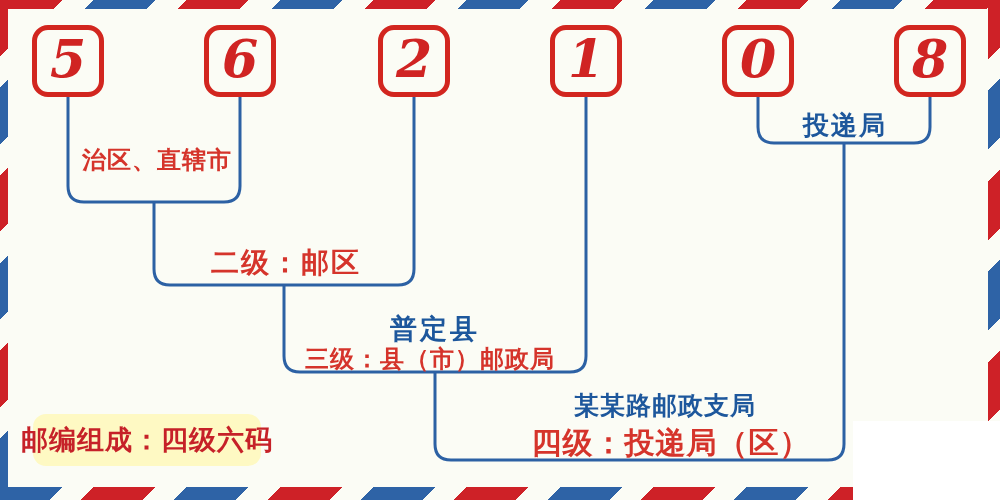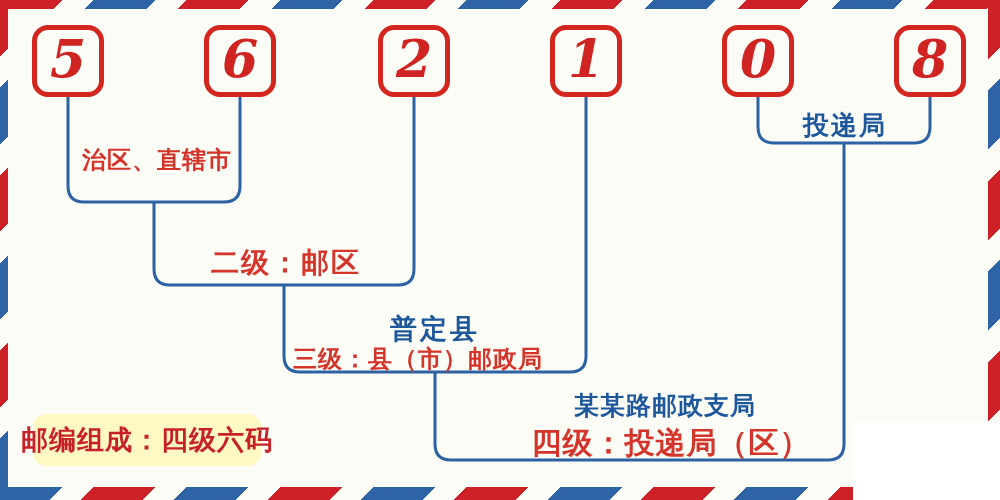--- a/index.html
+++ b/index.html
@@ -41,21 +41,21 @@
   
   .lbl{position:absolute;transform:translateX(-50%);white-space:nowrap;
        font-weight:bold;text-align:center;}
   .blue{color:#1d579c;}
   .red{color:#d5342b;}
   .lbl-province-name{left:157px;top:113px;font-size:26px;letter-spacing:2px;}
   .lbl-level1-desc{left:157px;top:146px;font-size:24px;line-height:28px;letter-spacing:1px;}
   .lbl-prefecture-name{left:284px;top:229px;font-size:22px;}
   .lbl-level2-desc{left:286px;top:244px;font-size:28px;letter-spacing:2px;}
   .lbl-county-name{left:435px;top:311px;font-size:27px;letter-spacing:3px;}
-  .lbl-level3-desc{left:418px;top:343px;font-size:24px;letter-spacing:1px;}
+  .lbl-level3-desc{left:430px;top:343px;font-size:24px;letter-spacing:1px;}
   .lbl-branch-name{left:637px;top:389px;font-size:25px;letter-spacing:1px;margin-left:28px;}
   .lbl-level4-desc{left:671px;top:423px;font-size:30px;letter-spacing:1px;}
   .lbl-delivery-name{left:845px;top:108px;font-size:26px;letter-spacing:2px;font-family:Liberation Serif, serif;}
 
   
   .badge{
     position:absolute;left:33px;top:414px;width:228px;height:52px;
     background:#fef9c3;border-radius:13px;
     display:flex;align-items:center;justify-content:center;
   }

